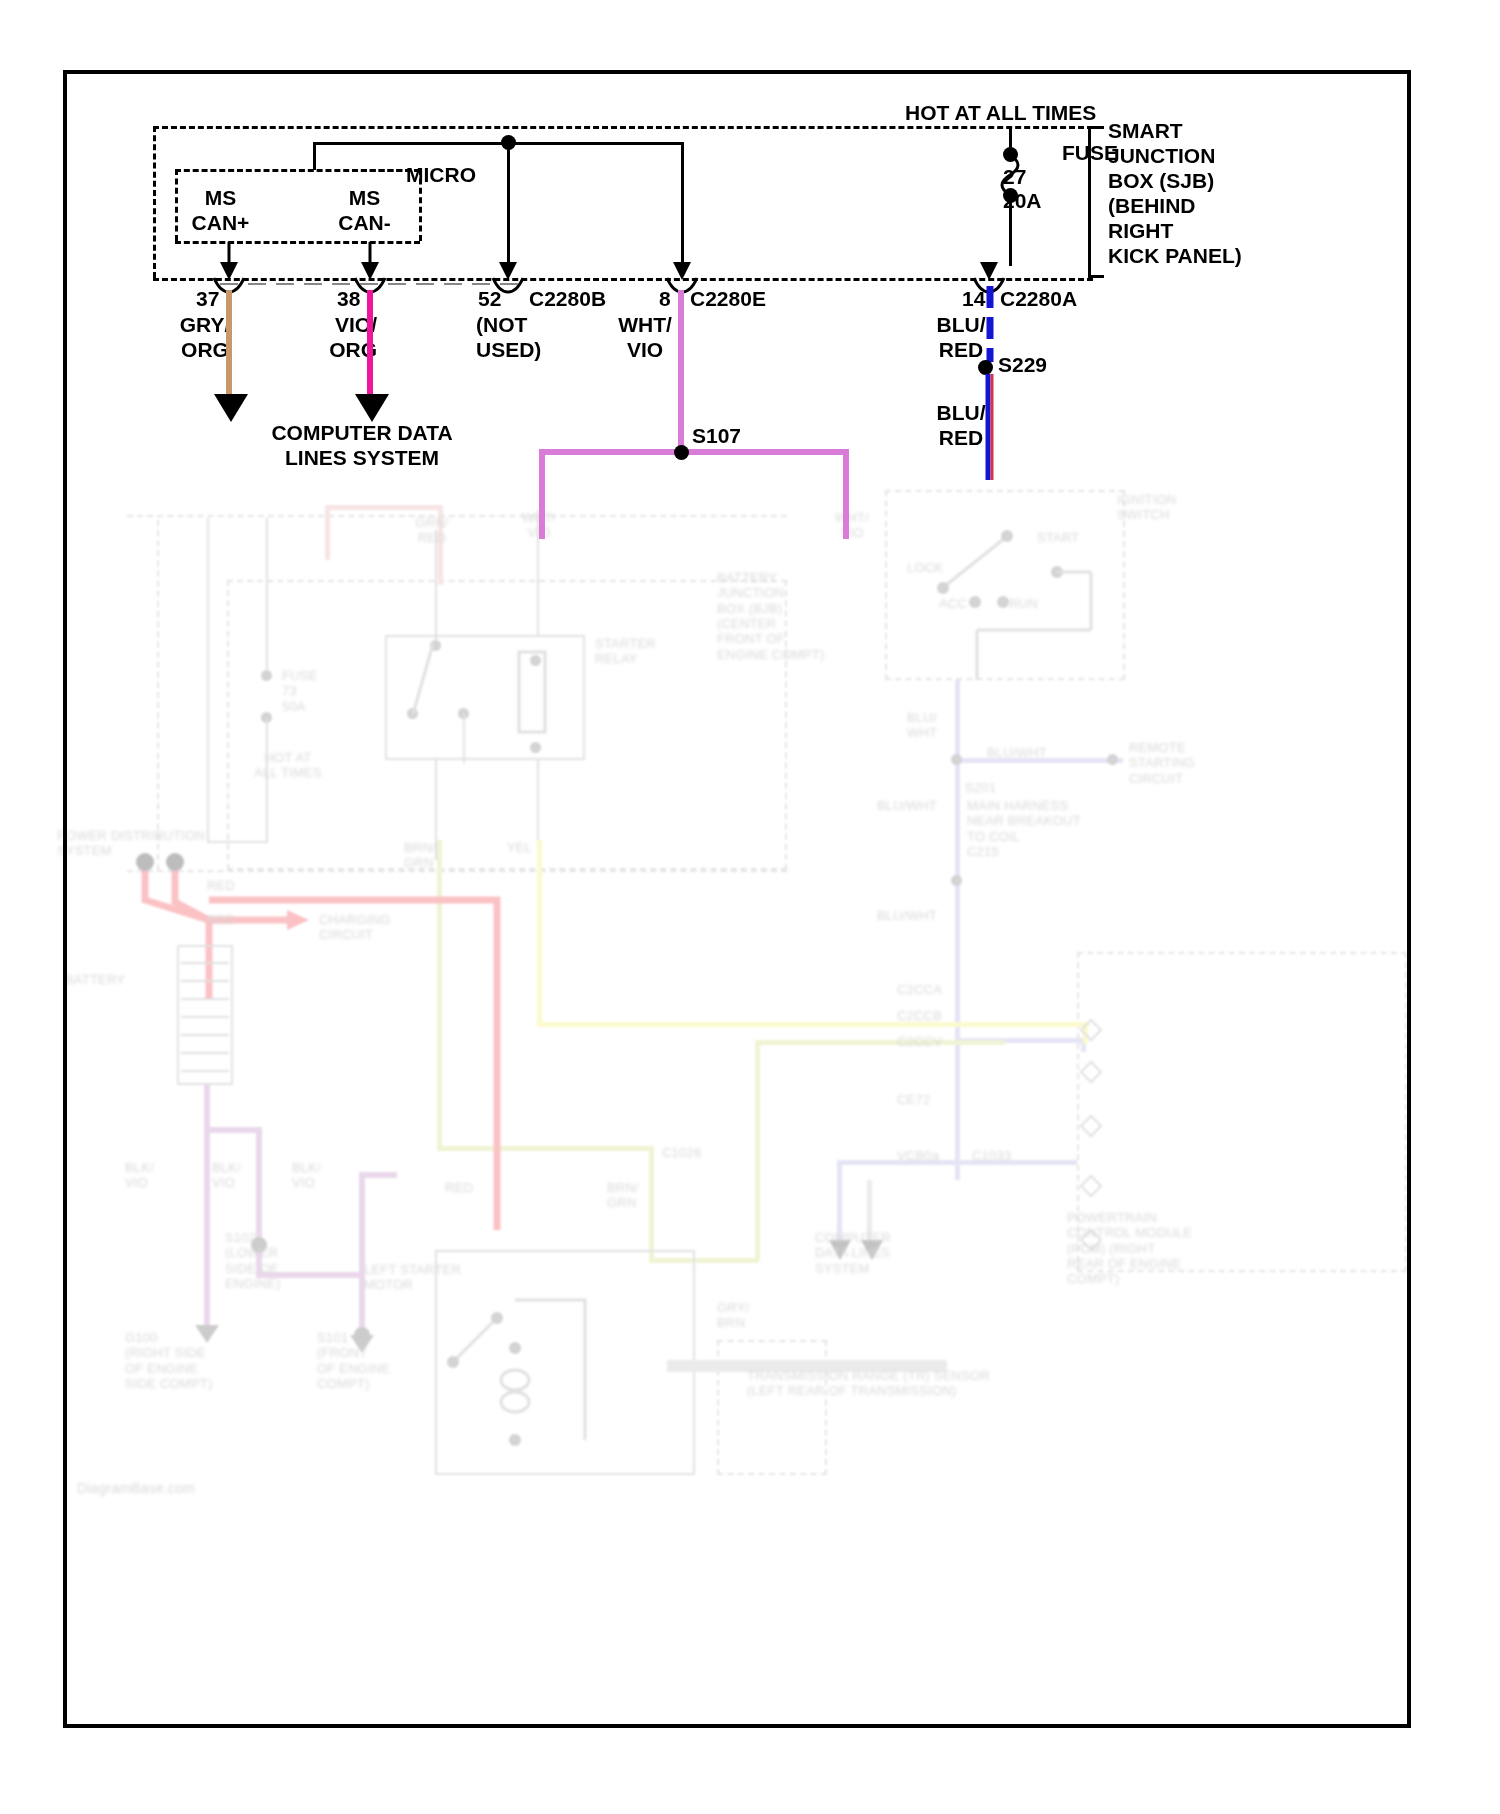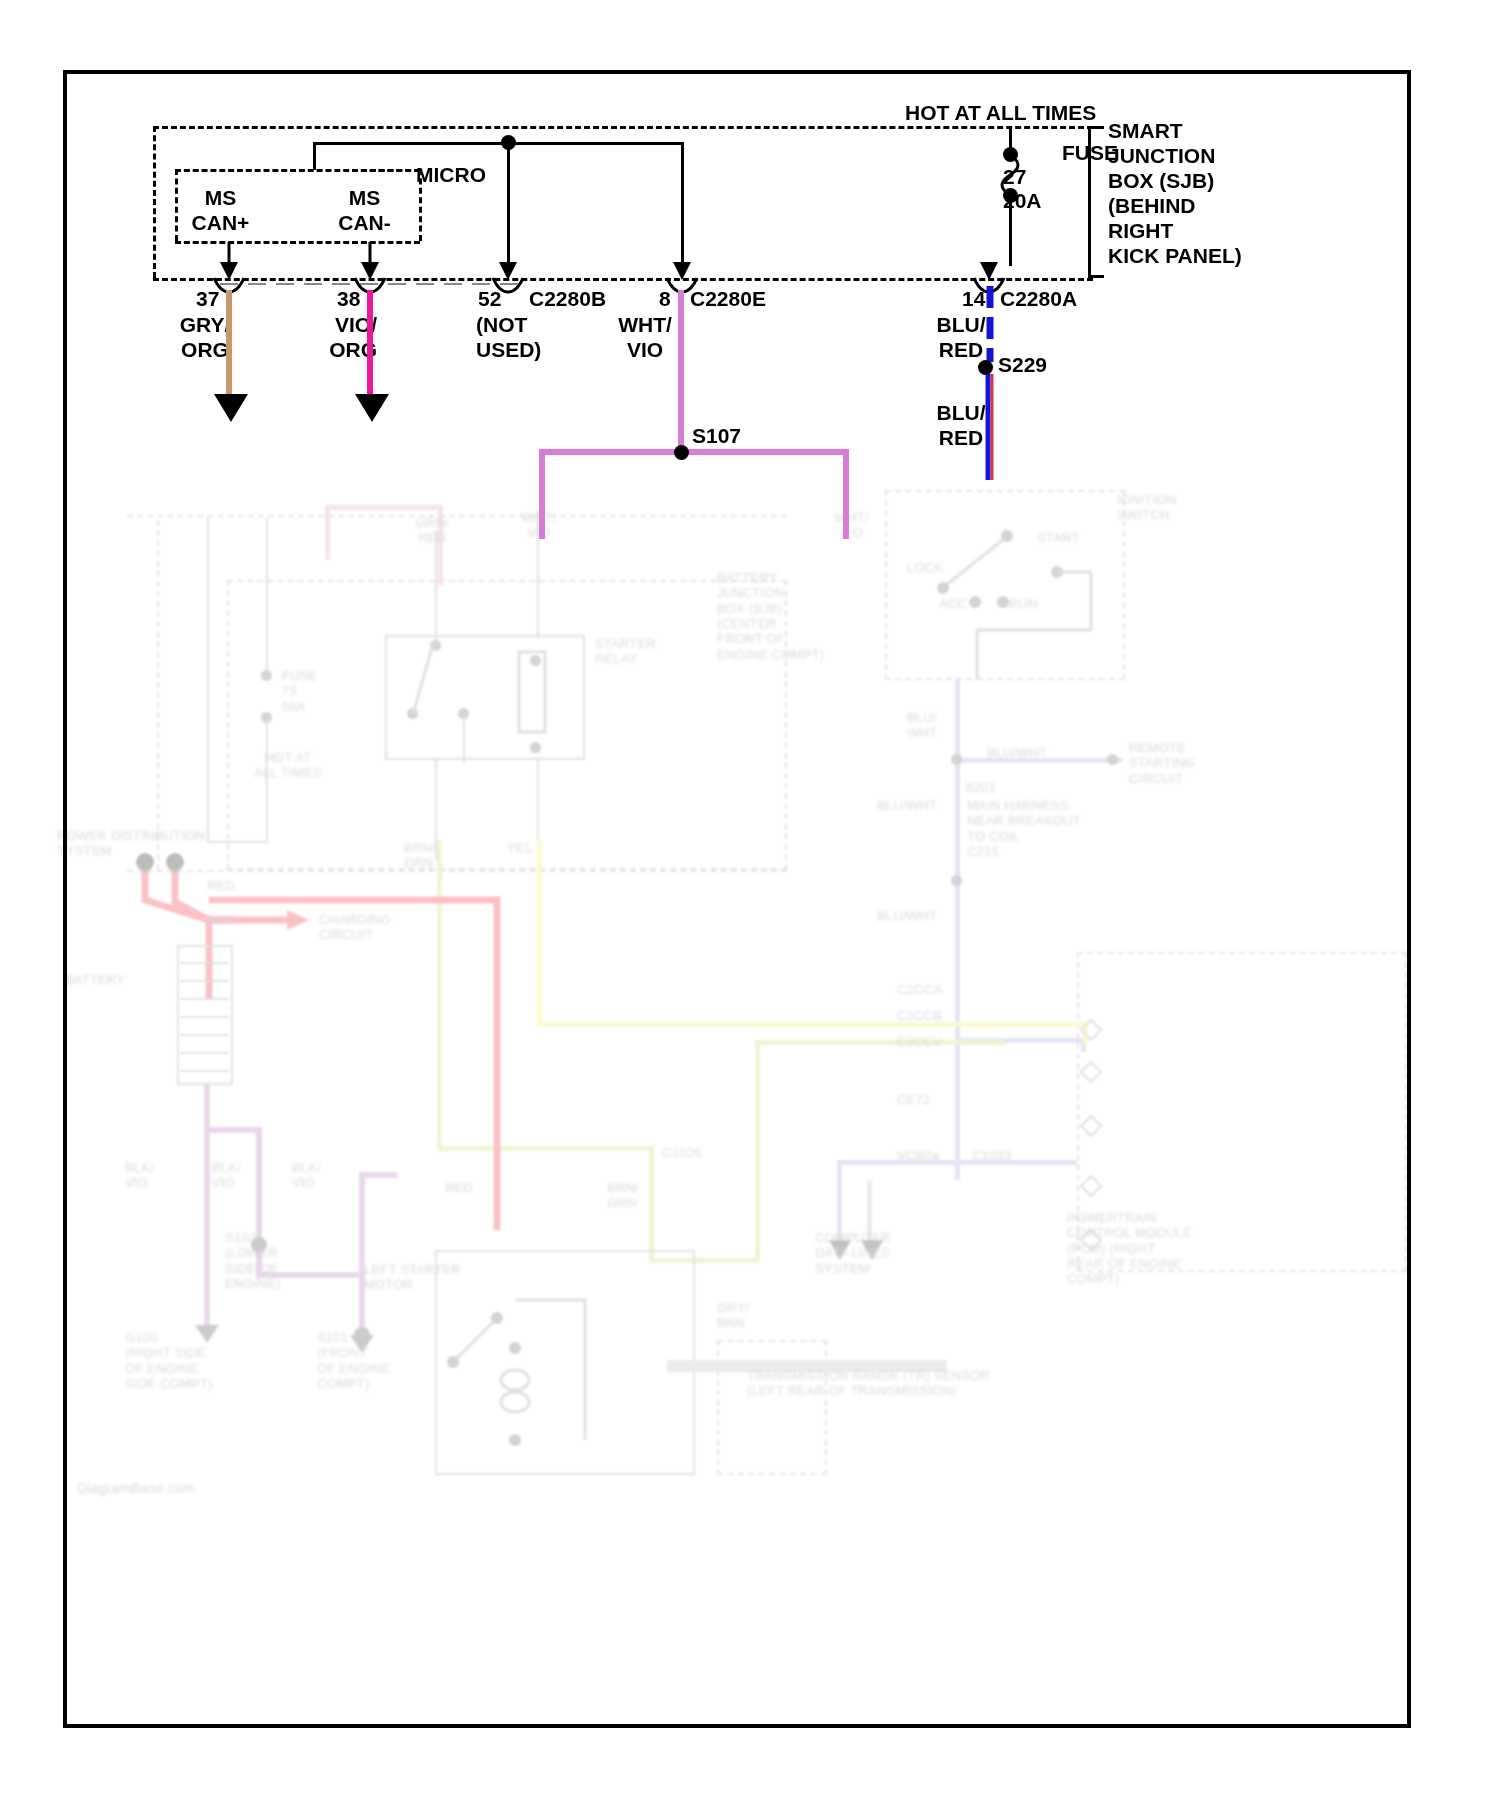--- a/index.html
+++ b/index.html
@@ -368,21 +368,21 @@
 RIGHT
 KICK PANEL)</div>
 
     <div class="txt" style="left:905px; top:100px;">HOT AT ALL TIMES</div>
 
     <div class="dashline-h" style="left:175px; top:169px; width:245px;"></div>
     <div class="dashline-h" style="left:352px; top:169px; width:68px;"></div>
     <div class="dashline-v" style="left:175px; top:169px; height:72px;"></div>
     <div class="dashline-v" style="left:419px; top:169px; height:72px;"></div>
     <div class="dashline-h" style="left:175px; top:241px; width:245px;"></div>
-    <div class="txt" style="left:416px; top:162px;text-align:right;">MICRO</div>
+    <div class="txt" style="left:406px; top:162px;text-align:right;">MICRO</div>
 
     <div class="txt" style="left:178px; top:185px; width:85px; text-align:center;">MS
 CAN+</div>
     <div class="txt" style="left:322px; top:185px; width:85px; text-align:center;">MS
 CAN-</div>
 
     <div class="ln ln-h" style="left:313px; top:142px; width:370px;"></div>
     <div class="ln ln-v" style="left:313px; top:142px; height:28px;"></div>
     <div class="dot" style="left:501px; top:135px;"></div>
 
@@ -435,20 +435,22 @@
     </svg>
 
     <div class="txt" style="left:337px; top:286px;">38</div>
     <div class="txt" style="left:315px; top:312px; width:62px; text-align:right;">VIO/
 ORG</div>
     <div class="wire" style="left:367px; top:290px; height:122px; background:#f0169b;"></div>
     <svg class="ov" width="40" height="34" style="left:352px; top:392px;">
       <polygon points="3,2 37,2 20,30" fill="#000"></polygon>
     </svg>
 
+    <div class="txt" style="left:212px; top:420px; width:300px; text-align:center;">COMPUTER DATA
+LINES SYSTEM</div>
 
     <div class="txt" style="left:478px; top:286px;">52</div>
     <div class="txt" style="left:529px; top:286px;">C2280B</div>
     <div class="txt" style="left:476px; top:312px; width:110px;">(NOT
 USED)</div>
 
     <div class="txt" style="left:659px; top:286px;">8</div>
     <div class="txt" style="left:690px; top:286px;">C2280E</div>
     <div class="txt" style="left:614px; top:312px; width:62px; text-align:center;">WHT/
 VIO</div>

